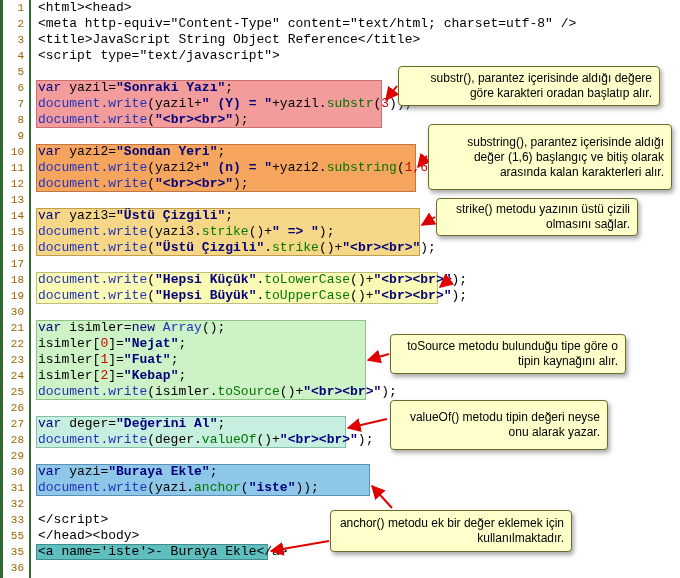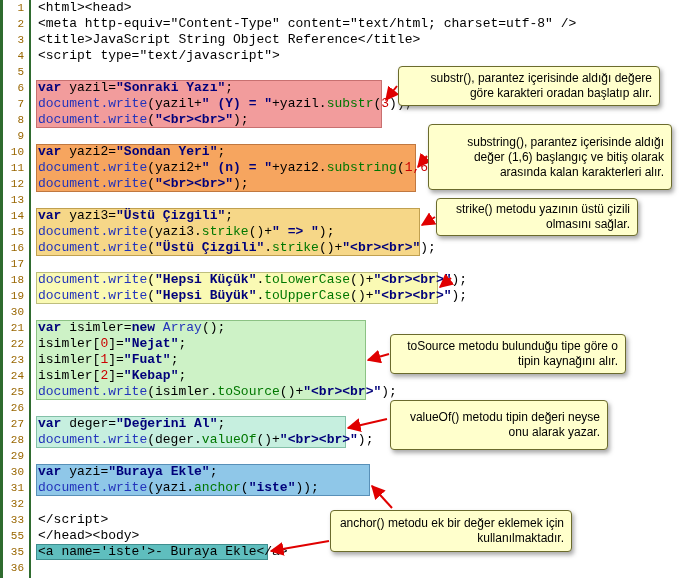--- a/index.html
+++ b/index.html
@@ -15,21 +15,21 @@
   }
   .ln { height:16px; line-height:16px; font-size:11px; color:#996600; text-align:right; padding-right:5px; }
   
   .hl-layer { position:absolute; left:0; top:0; width:680px; height:578px; z-index:1; }
   .hl-block { position:absolute; left:36px; border:1px solid #888; }
   
   .code-area { position:absolute; left:38px; top:0; z-index:2; }
   .code-line { height:16px; line-height:16px; font-size:13px; white-space:pre; color:#000; }
   .sg-t   { color:#000000; }
   .sg-p   { color:#000000; }
-  .sg-k   { color:#00007A; font-weight:bold; }
+  .sg-k   { color:#00007A; font-weight:normal; }
   .sg-str { color:#00007A; font-weight:bold; }
   .sg-obj { color:#2233BB; }
   .sg-meth{ color:#007700; }
   .sg-num { color:#CC0000; }
   
   .arrow-layer { position:absolute; left:0; top:0; z-index:3; pointer-events:none; }
   .arrow { stroke:#E00000; stroke-width:2; }
   
   .callout {
     position:absolute; z-index:4;

